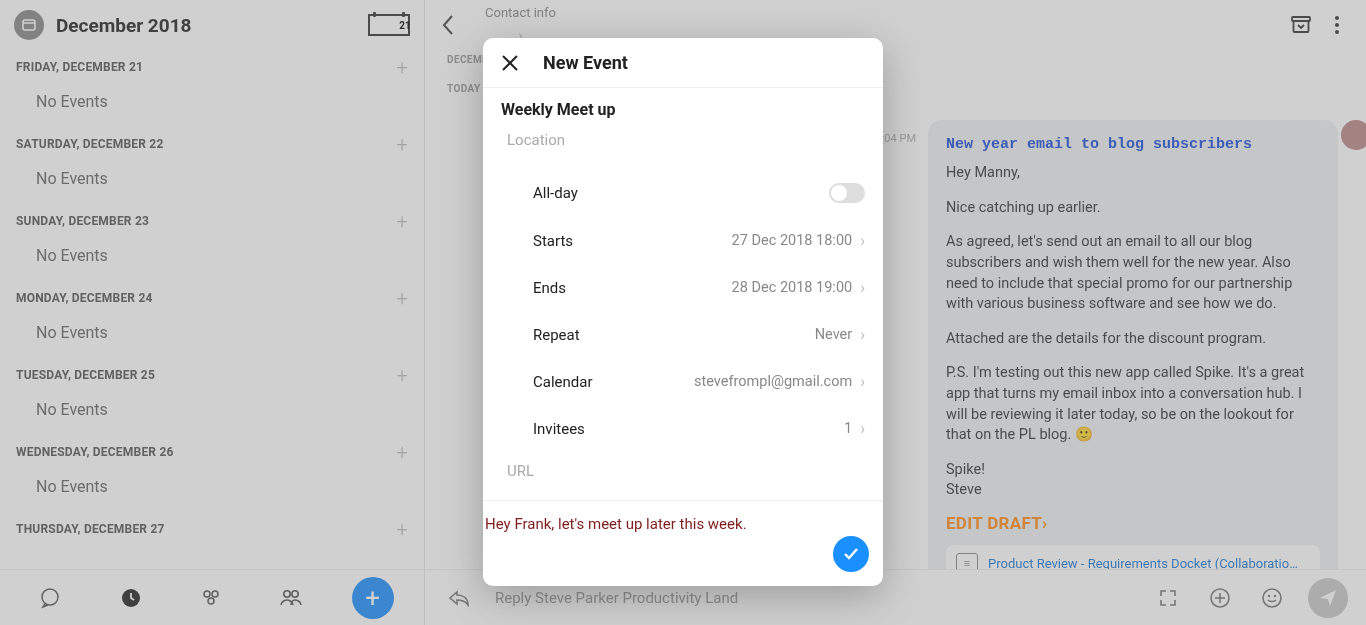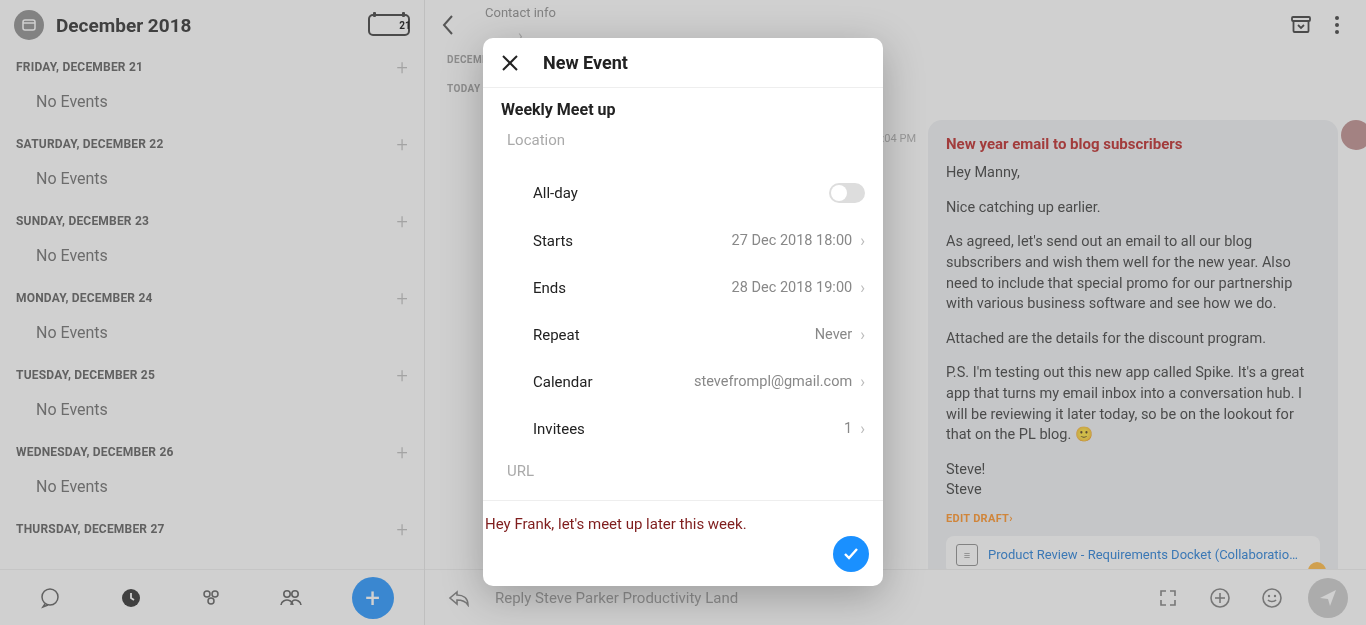--- a/index.html
+++ b/index.html
@@ -4,21 +4,21 @@
 <style>
   * { box-sizing: border-box; margin: 0; padding: 0; font-family: -apple-system, BlinkMacSystemFont, "Segoe UI", Roboto, Helvetica, Arial, sans-serif; }
   html, body { width: 1366px; height: 625px; overflow: hidden; background: #fff; }
   .app { display: flex; width: 100%; height: 100%; position: relative; }
   
   
   .sidebar { width: 425px; height: 100%; border-right: 1px solid #e5e5e5; display: flex; flex-direction: column; background: #fff; }
   .sb-header { display: flex; align-items: center; height: 50px; padding: 0 14px; }
   .sb-logo { width: 30px; height: 30px; border-radius: 50%; background: #888; color: #fff; display: flex; align-items: center; justify-content: center; margin-right: 12px; }
   .sb-title { font-size: 19px; font-weight: 700; flex: 1; color: #222; }
-  .sb-cal-icon { width: 42px; height: 22px; border: 2px solid #333; border-radius: 5px; font-size: 10px; font-weight: 700; display: flex; align-items: center; justify-content: center; position: relative; padding-left: 32px; }
+  .sb-cal-icon { width: 42px; height: 22px; border: 2px solid #333; border-radius: 0; font-size: 10px; font-weight: 700; display: flex; align-items: center; justify-content: center; position: relative; padding-left: 32px; }
   .sb-cal-icon::before { content:""; position:absolute; top:-4px; left:3px; width:3px; height:5px; background:#333; border-radius:1px; }
   .sb-cal-icon::after  { content:""; position:absolute; top:-4px; right:3px; width:3px; height:5px; background:#333; border-radius:1px; }
   
   .sb-list { flex: 1; overflow-y: auto; }
   .day-header { display: flex; align-items: center; justify-content: space-between; padding: 10px 16px 8px; font-size: 12px; font-weight: 700; color: #555; text-transform: uppercase; letter-spacing: 0.2px; }
   .day-plus { font-size: 20px; color: #bbb; font-weight: 300; line-height: 12px; cursor: pointer; }
   .no-events { padding: 10px 16px 16px 36px; font-size: 16px; color: #666; }
   
   .sb-bottom { height: 56px; border-top: 1px solid #eee; display: flex; align-items: center; justify-content: space-around; padding: 0 10px; }
   .sb-bottom .bicon { width: 40px; height: 40px; display: flex; align-items: center; justify-content: center; color: #555; cursor: pointer; }
@@ -29,23 +29,23 @@
   .main-header { height: 50px; display: flex; align-items: center; padding: 0 16px; }
   .main-header .back { font-size: 22px; color: #444; margin-right: 30px; cursor: pointer; }
   .breadcrumb { font-size: 13px; color: #888; display: flex; align-items: center; gap: 6px; flex-direction: column; }
   .hspacer { flex: 1; }
   .hicon { width: 26px; height: 26px; display: flex; align-items: center; justify-content: center; color: #333; margin-left: 10px; cursor: pointer; }
   
   .main-body { flex: 1; padding: 0 20px; overflow: hidden; position: relative; }
   .tiny-date { font-size: 10px; font-weight: 700; color: #999; letter-spacing: 0.4px; text-transform: uppercase; }
   
   .msg-card { position: absolute; right: 28px; top: 70px; width: 410px; background: #eef0f3; border-radius: 14px; padding: 14px 18px 12px; font-size: 14.5px; color: #333; line-height: 1.42; }
-  .msg-card .subject { font-weight: 700; font-size: 15px; margin-bottom: 8px; color: #b91c1c; }
+  .msg-card .subject { font-weight: 700; font-size: 15px; margin-bottom: 8px; color: #1d4ed8; font-family: Liberation Mono, monospace; }
   .msg-card p { margin-bottom: 14px; }
-  .edit-draft { font-size: 11px; font-weight: 700; color: #ff8c1a; letter-spacing: 0.3px; display: flex; align-items: center; cursor: pointer; }
+  .edit-draft { font-size: 17px; font-weight: 700; color: #ff8c1a; letter-spacing: 0.3px; display: flex; align-items: center; cursor: pointer; }
   .avatar { position: absolute; right: -5px; top: 70px; width: 30px; height: 30px; border-radius: 50%; background: #b88; }
   .attach-chip { margin-top: 10px; background: #fff; border-radius: 8px; padding: 8px 10px; display: flex; align-items: center; gap: 10px; font-size: 13px; color: #1a78d6; position: relative; }
   .attach-chip .doc-ic { width: 22px; height: 22px; border: 1.5px solid #888; border-radius: 3px; display: flex; align-items: center; justify-content: center; color:#888; font-size:11px; }
   .attach-chip .pen { position: absolute; right: -6px; bottom: -6px; width: 18px; height: 18px; border-radius: 50%; background: #ffb53a; }
   .timestamp { position: absolute; right: 450px; top: 82px; font-size: 11px; color: #aaa; }
   
   .main-bottom { height: 56px; border-top: 1px solid #eee; display: flex; align-items: center; padding: 0 18px; gap: 20px; color: #888; font-size: 15px; }
   .main-bottom .ricon { width: 32px; height: 32px; display:flex; align-items:center; justify-content:center; color:#777; cursor:pointer; }
   .send-btn { width: 40px; height: 40px; border-radius: 50%; background: #c8c8c8; color:#fff; display:flex; align-items:center; justify-content:center; cursor:pointer; }
   
@@ -191,21 +191,21 @@
       <div class="timestamp">:04 PM</div>
 
       <div class="msg-card">
         <div class="subject">New year email to blog subscribers</div>
         <p>Hey Manny,</p>
         <p>Nice catching up earlier.</p>
         <p>As agreed, let's send out an email to all our blog subscribers and wish them well for the new year. Also need to include that special promo for our partnership with various business software and see how we do.</p>
         <p>Attached are the details for the discount program.</p>
         <p>P.S. I'm testing out this new app called Spike. It's a great app that turns my email inbox into a conversation hub. I will be reviewing it later today, so be on the lookout for that on the PL blog. 🙂</p>
         <p style="margin-bottom:10px;">
-          <span>Steve!</span><br>
+          <span>Spike!</span><br>
           <span>Steve</span>
         </p>
         <div class="edit-draft">
           <span>EDIT DRAFT</span>
           <span>›</span>
         </div>
         <div class="attach-chip">
           <div class="doc-ic">≡</div>
           <span style="white-space:nowrap; overflow:hidden; text-overflow:ellipsis; max-width:310px;">Product Review - Requirements Docket (Collaboration A...</span>
           <div class="pen"></div>

